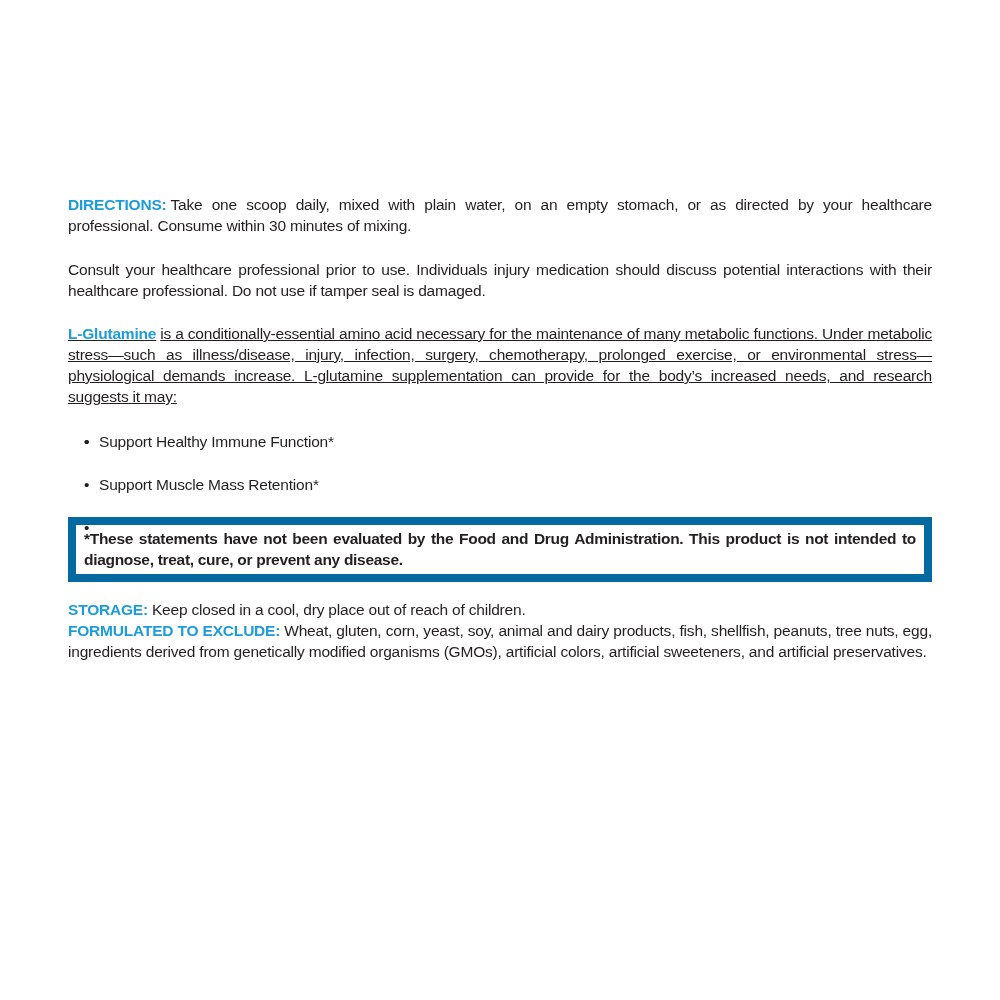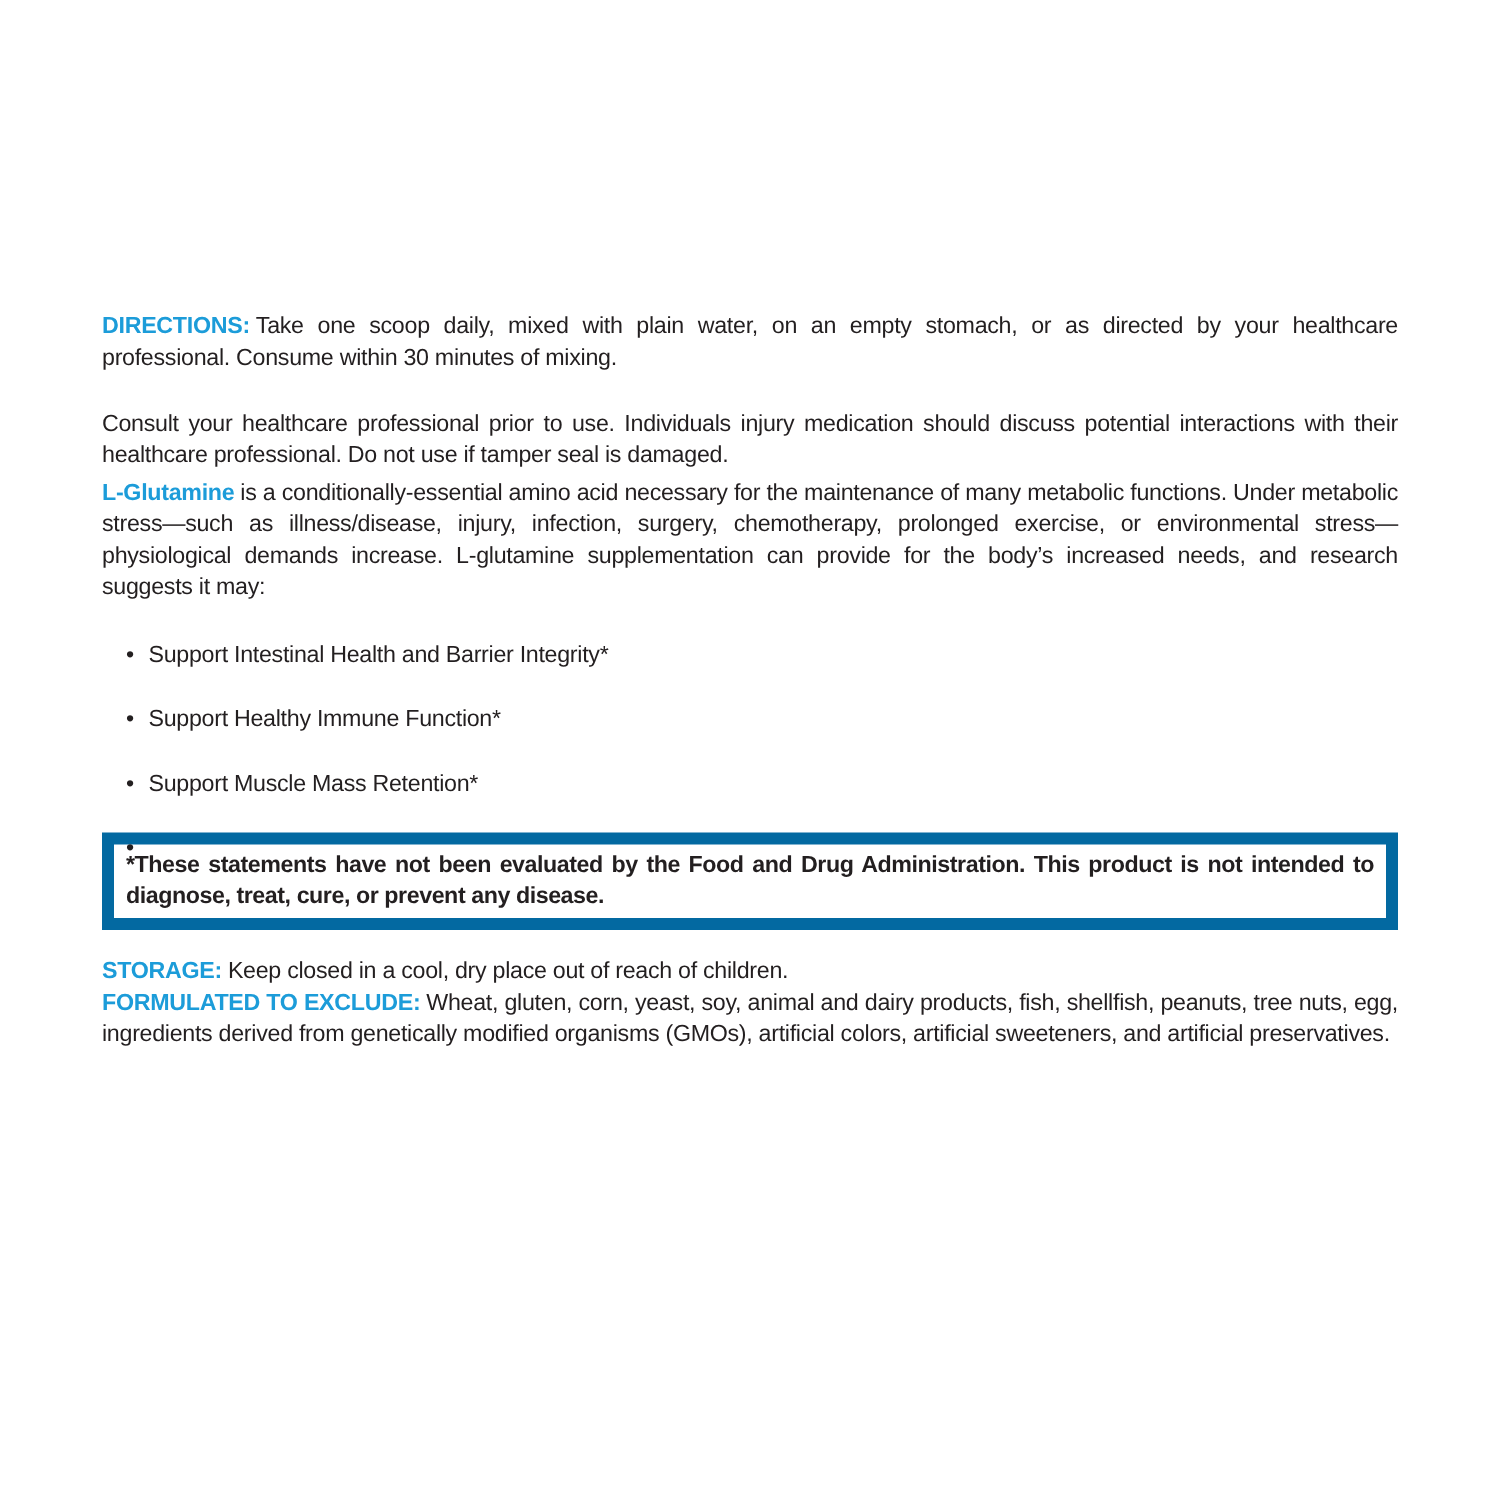--- a/index.html
+++ b/index.html
@@ -11,38 +11,38 @@
     position: relative;
     width: 1000px;
     height: 1000px;
     background: #ffffff;
     overflow: hidden;
     font-family: "Liberation Sans", sans-serif;
     color: #231f20;
   }
   .content {
     position: absolute;
-    top: 207px;
+    top: 194px;
     left: 68px;
     width: 864px;
   }
   p, .fda-box, li {
     font-size: 15.5px;
     line-height: 21px;
     letter-spacing: -0.2px;
     text-align: justify;
     margin: 0;
   }
   .label {
     font-weight: bold;
     color: #1c9cd9;
     margin-right: 4px;
   }
   .para-consult   { margin-top: 23px; }
-  .para-glutamine { margin-top: 4px; }
+  .para-glutamine { margin-top: 22px; text-decoration: underline; }
   ul.benefits {
     list-style: none;
     margin: 24px 0 0 0;
     padding: 0;
   }
   ul.benefits li {
     position: relative;
     padding-left: 31px;
     margin-bottom: 22px;
     text-align: left;
@@ -69,21 +69,21 @@
 <div class="page">
   <div class="content">
 
     <p class="para-directions"><span class="label">DIRECTIONS:</span><span>Take one scoop daily, mixed with plain water, on an empty stomach, or as directed by your healthcare professional. Consume within 30 minutes of mixing.</span></p>
 
     <p class="para-consult"><span>Consult your healthcare professional prior to use. Individuals injury medication should discuss potential interactions with their healthcare professional. Do not use if tamper seal is damaged.</span></p>
 
     <p class="para-glutamine"><span class="label">L-Glutamine</span><span>is a conditionally-essential amino acid necessary for the maintenance of many metabolic functions. Under metabolic stress—such as illness/disease, injury, infection, surgery, chemotherapy, prolonged exercise, or environmental stress—physiological demands increase. L-glutamine supplementation can provide for the body’s increased needs, and research suggests it may:</span></p>
 
     <ul class="benefits">
-      <li><span class="bullet-dot">•</span><span>Support Intestinal Health and Barrier Integrity*</span></li>
+      <li><span class="bullet-dot">•</span></li>
       <li><span class="bullet-dot">•</span><span>Support Healthy Immune Function*</span></li>
       <li><span class="bullet-dot">•</span><span>Support Muscle Mass Retention*</span></li>
       <li><span class="bullet-dot">•</span></li>
     </ul>
 
     <div class="fda-box"><span>*These statements have not been evaluated by the Food and Drug Administration. This product is not intended to diagnose, treat, cure, or prevent any disease.</span></div>
 
     <p class="para-storage"><span class="label">STORAGE:</span><span>Keep closed in a cool, dry place out of reach of children.</span></p>
 
     <p class="para-exclusions"><span class="label">FORMULATED TO EXCLUDE:</span><span>Wheat, gluten, corn, yeast, soy, animal and dairy products, fish, shellfish, peanuts, tree nuts, egg, ingredients derived from genetically modified organisms (GMOs), artificial colors, artificial sweeteners, and artificial preservatives.</span></p>

